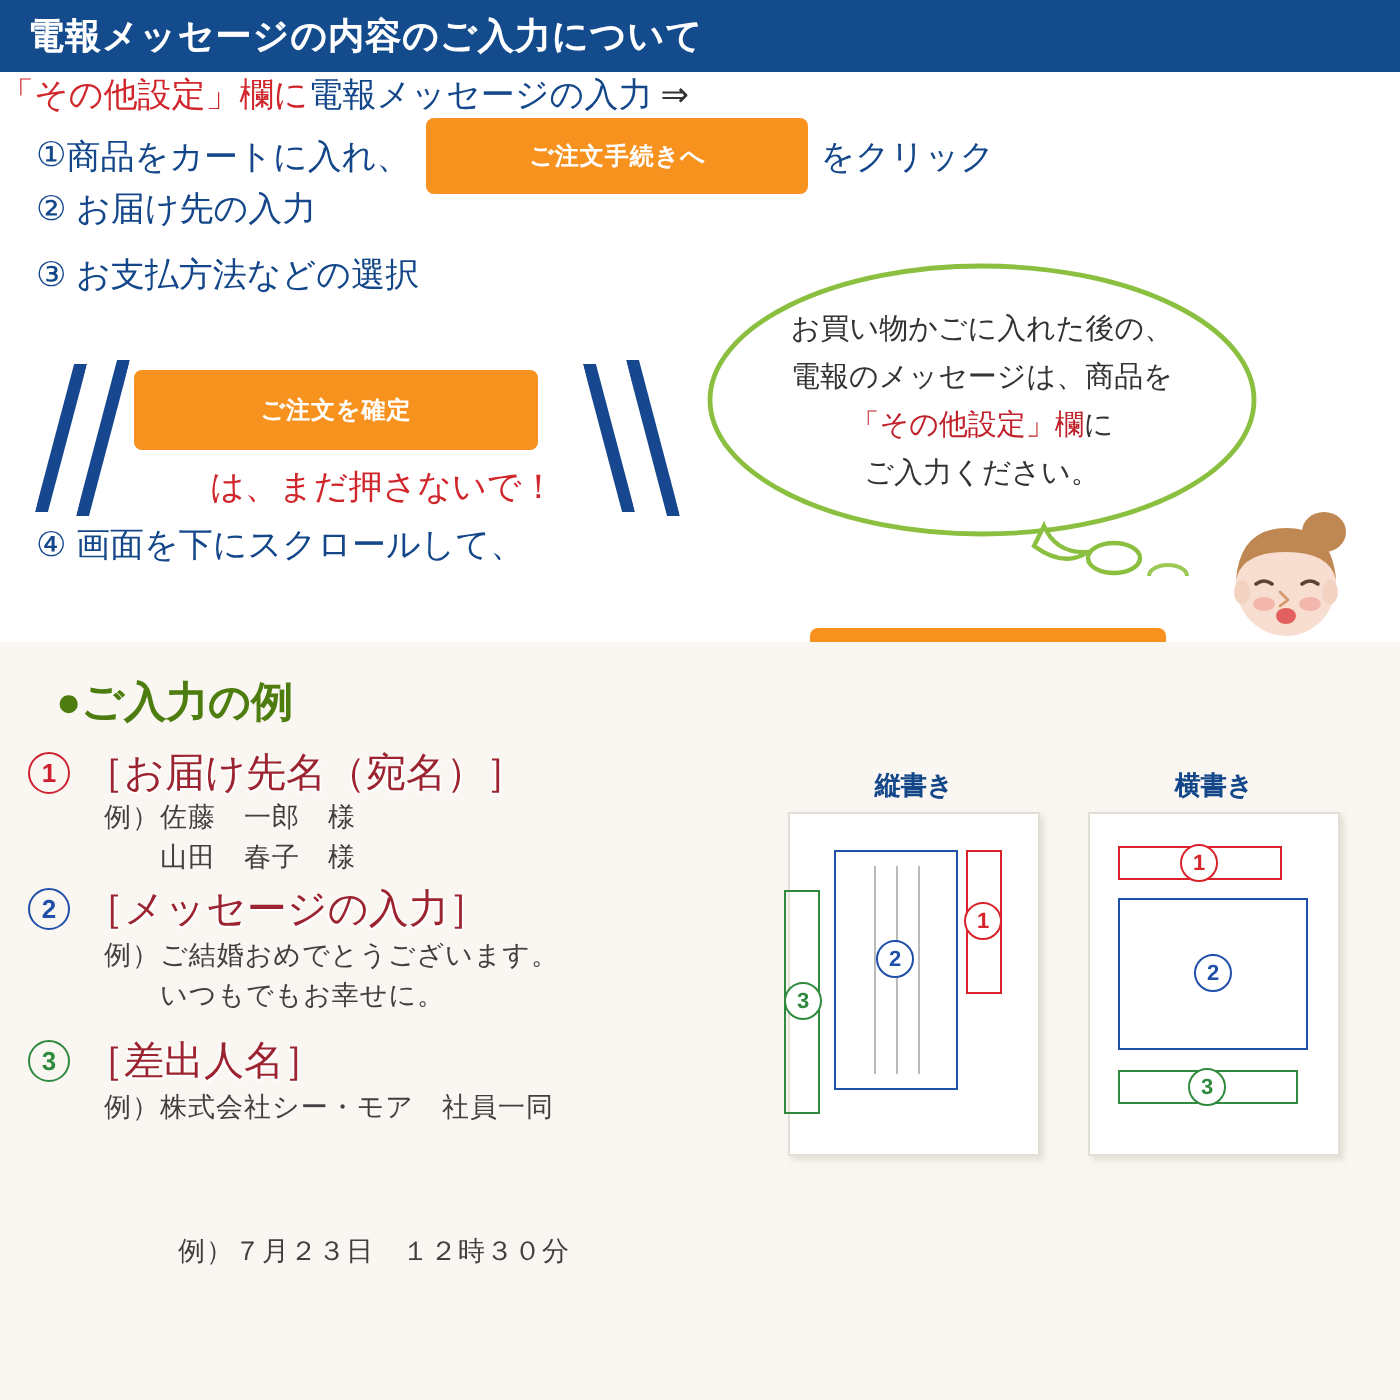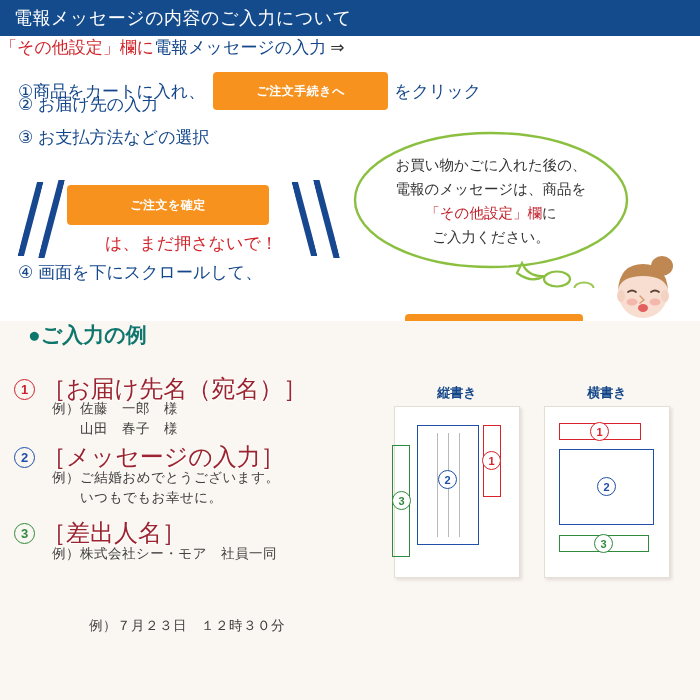--- a/index.html
+++ b/index.html
@@ -12,21 +12,21 @@
   }
   #page { position: relative; width: 700px; height: 700px; overflow: hidden; }
 
   
   .header-bar {
     position: absolute; left: 0; top: 0; width: 700px; height: 36px;
     background: #144b8c;
     display: flex; align-items: center;
   }
   .header-title {
-    color: #ffffff; font-size: 18px; font-weight: normal;
+    color: #ffffff; font-size: 18px; font-weight: bold;
     padding-left: 14px; letter-spacing: 0.5px; white-space: nowrap;
   }
 
   
   .top-section {
     position: absolute; left: 0; top: 36px; width: 700px; height: 285px;
     background: #ffffff; overflow: hidden;
   }
 
   .step-line { position: absolute; font-size: 17px; color: #14478a; white-space: nowrap; }
@@ -36,21 +36,21 @@
   #step1 .txt-a { margin-right: 2px; }
   #step2 { left: 18px; top: 57px; }
   #step3 { left: 18px; top: 90px; }
 
   .btn-orange {
     background: #f7921e;
     color: #ffffff; font-weight: bold; font-size: 12px;
     display: inline-flex; align-items: center; justify-content: center;
     border-radius: 4px; white-space: nowrap; letter-spacing: 0.5px;
   }
-  #btn-checkout { width: 175px; height: 38px; margin: 14px 6px; font-family: Liberation Mono, monospace; }
+  #btn-checkout { width: 191px; height: 38px; margin: 1px 6px; font-family: Liberation Mono, monospace; }
   #btn-confirm-1 { position: absolute; left: 67px; top: 149px; width: 202px; height: 40px; }
   #btn-confirm-2 { position: absolute; left: 405px; top: 278px; width: 178px; height: 34px; }
 
   .warn-text {
     position: absolute; left: 105px; top: 196px;
     font-size: 17px; color: #d0252b; white-space: nowrap;
   }
 
   
   .slash {
@@ -83,36 +83,36 @@
   
   .clerk { position: absolute; left: 596px; top: 214px; width: 94px; height: 108px; }
 
   
   .bottom-section {
     position: absolute; left: 0; top: 321px; width: 700px; height: 379px;
     background: #faf6f1;
   }
 
   .examples-title {
-    position: absolute; left: 28px; top: 0;
-    font-size: 21px; font-weight: bold; color: #0f766e; white-space: nowrap;
+    position: absolute; left: 28px; top: 16px;
+    font-size: 21px; font-weight: bold; color: #4d7c0f; white-space: nowrap;
   }
 
   .ex-item { position: absolute; white-space: nowrap; }
   .badge {
     display: inline-flex; align-items: center; justify-content: center;
     width: 21px; height: 21px; border-radius: 50%;
     border: 1.6px solid currentColor; font-size: 13px; font-weight: bold;
     vertical-align: middle; margin-right: 7px;
   }
   .badge-1 { color: #cf2030; }
   .badge-2 { color: #1f4fa8; }
   .badge-3 { color: #2f8a3e; }
   .ex-label {
-    font-size: 24px; color: #9b2430; vertical-align: middle;
+    font-size: 20px; color: #9b2430; vertical-align: middle;
     text-shadow: 1px 1px 0 #ffffff, -1px 1px 0 #ffffff;
   }
   .ex-sub {
     position: absolute; font-size: 13.5px; color: #404040;
     line-height: 1.5; white-space: pre; letter-spacing: 0.5px;
   }
 
   #ex1      { left: 14px; top: 52px; }
   #ex1sub   { left: 52px; top: 78px; }
   #ex2      { left: 14px; top: 120px; }

